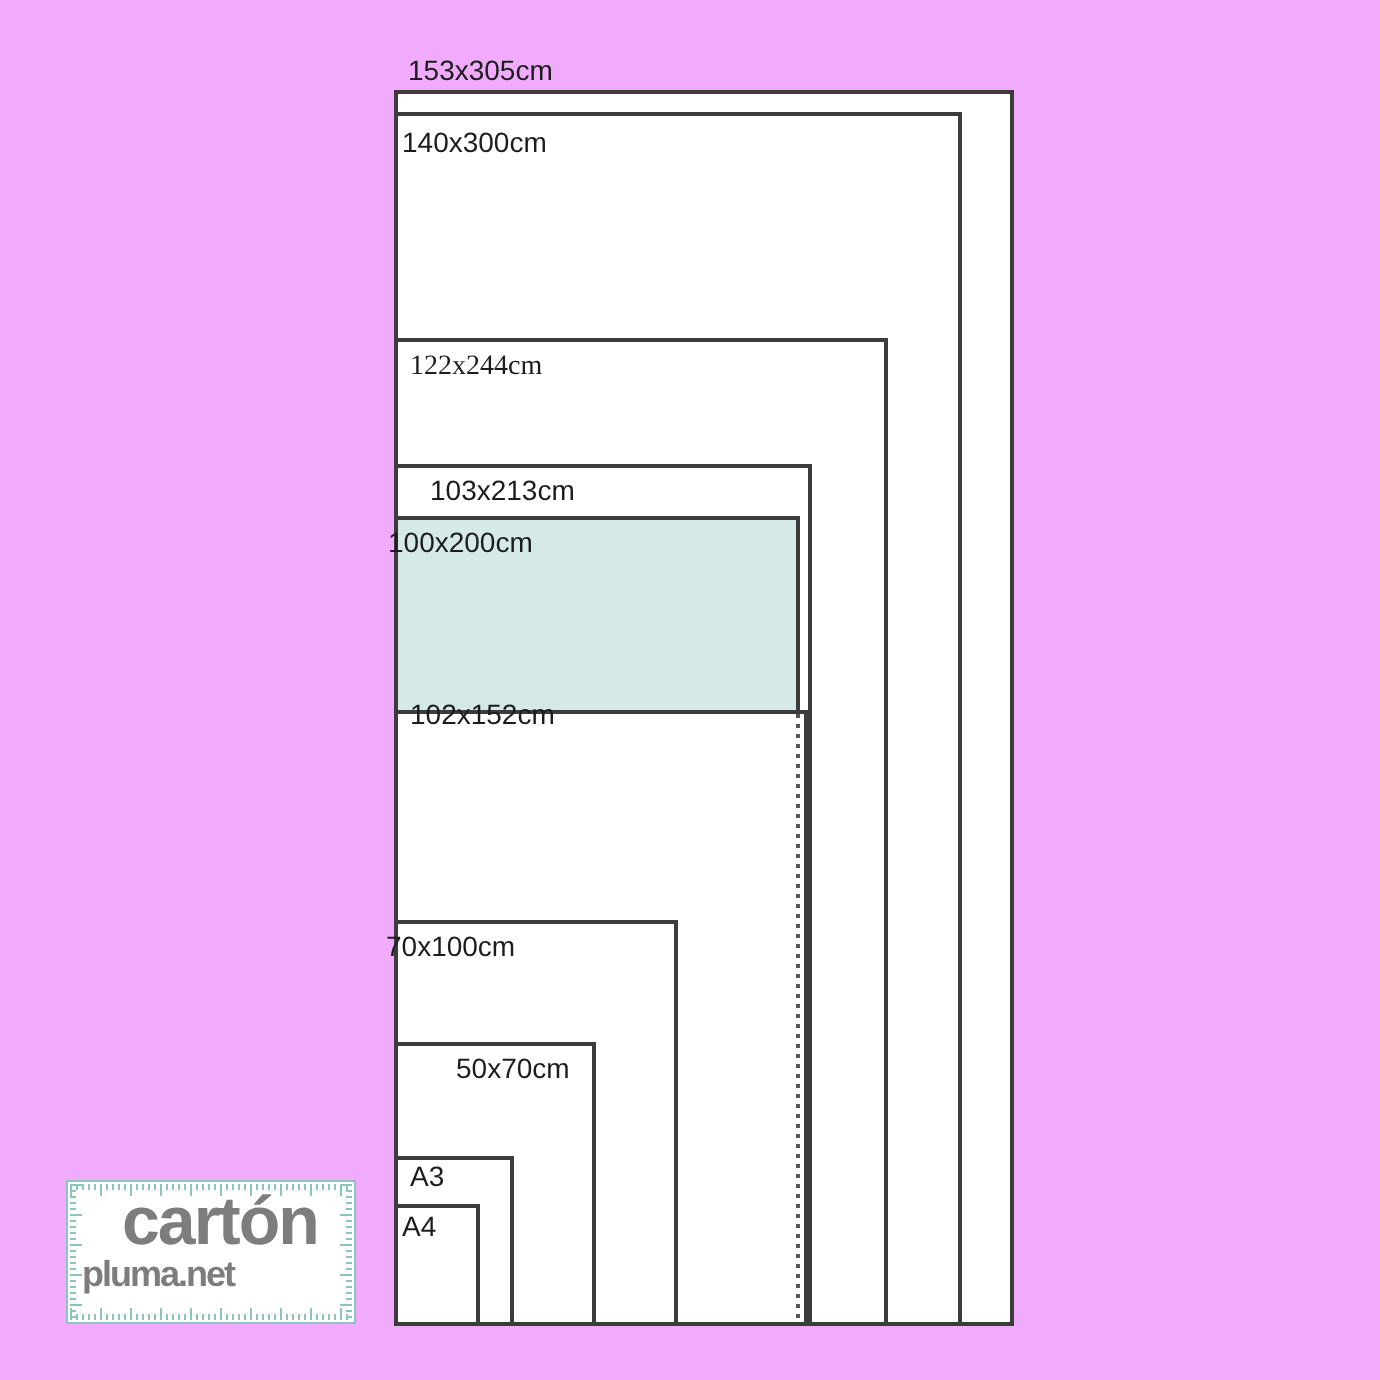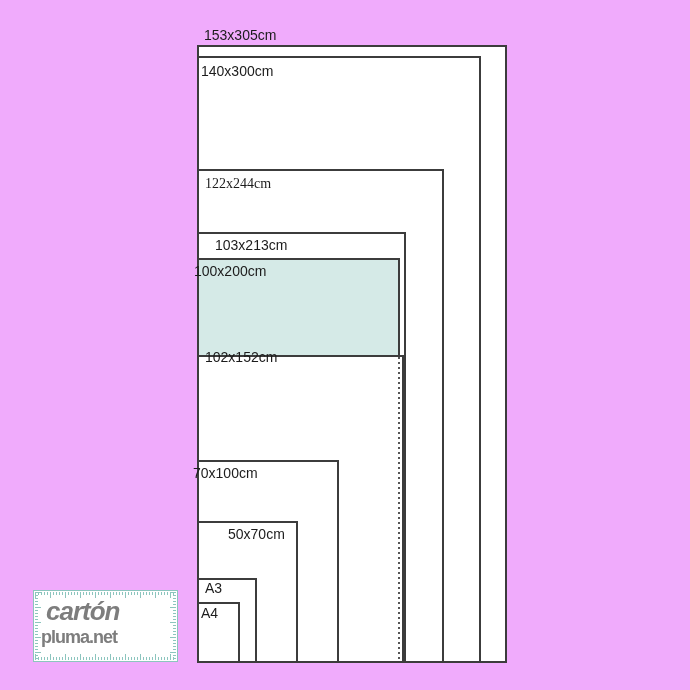--- a/index.html
+++ b/index.html
@@ -86,25 +86,24 @@
     position:absolute;top:1px;bottom:1px;width:6px;
     background-image:
       repeating-linear-gradient(180deg,var(--ruler) 0 1px,transparent 1px 15px),
       repeating-linear-gradient(180deg,var(--ruler) 0 1px,transparent 1px 3px);
     background-repeat:no-repeat;
   }
   .ticks-left{left:1px;background-size:6px 100%,3px 100%;background-position:left top,left top;}
   .ticks-right{right:1px;background-size:6px 100%,3px 100%;background-position:right top,right top;}
 
   .logo-line1{
-    position:absolute;left:13px;top:7px;
-    font-size:26px;line-height:28px;font-weight:bold;
+    position:absolute;left:28px;top:7px;
+    font-size:34px;line-height:28px;font-weight:bold;
     letter-spacing:-1px;color:var(--logo-gray);
     white-space:nowrap;
-    font-style:italic;
   }
   .logo-line2{
     position:absolute;left:8px;top:33px;
     font-size:18px;line-height:28px;font-weight:bold;
     letter-spacing:-1px;color:var(--logo-gray);
     white-space:nowrap;
   }
 </style>
 </head>
 <body>

